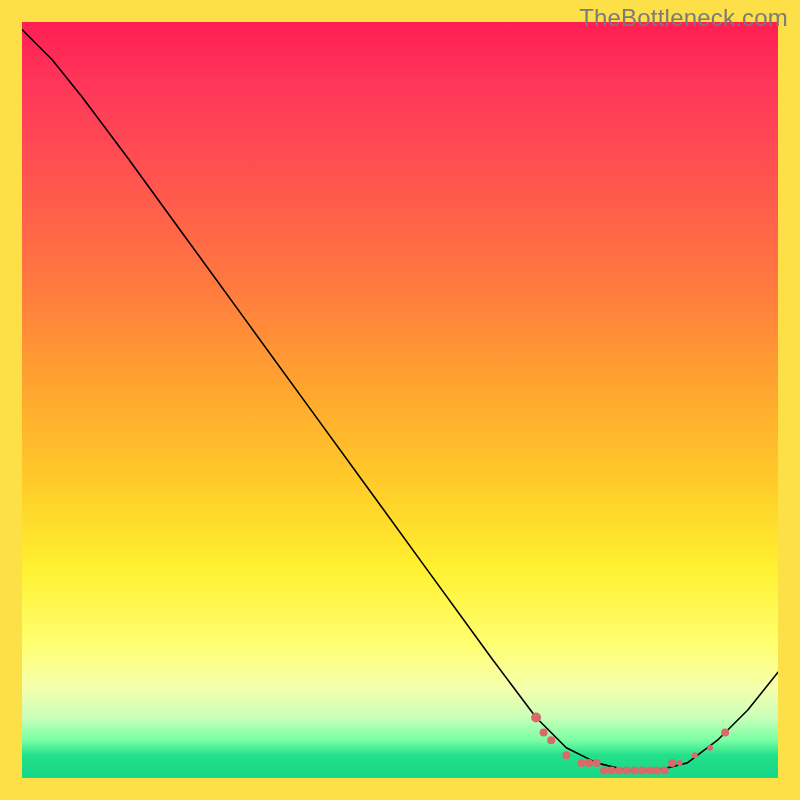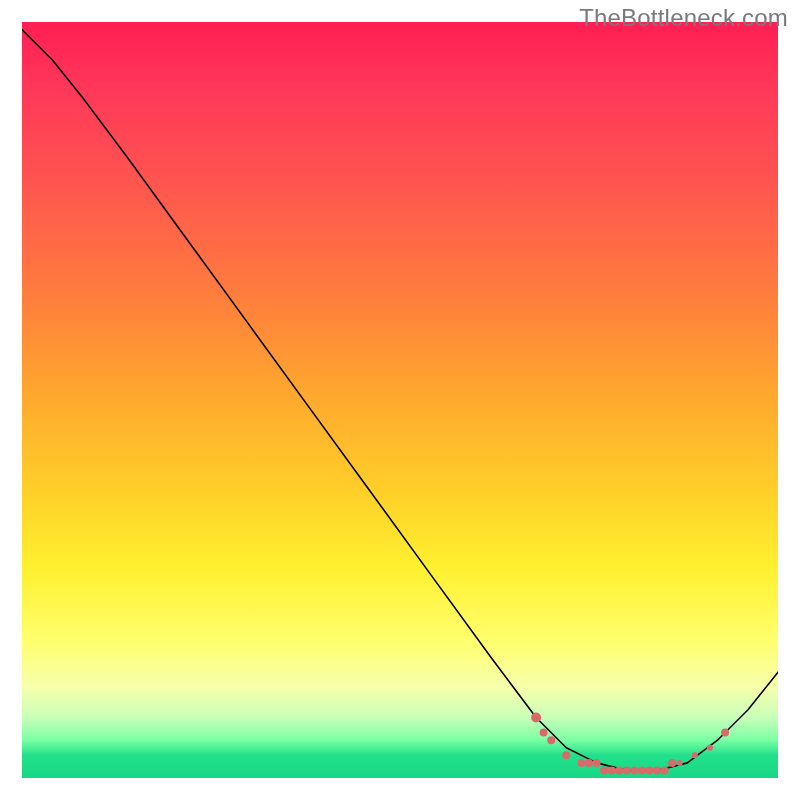--- a/index.html
+++ b/index.html
@@ -8,21 +8,21 @@
     width: 800px;
     height: 800px;
     background: #000;
     overflow: hidden;
     font-family: Arial, Helvetica, sans-serif;
   }
   .frame {
     position: relative;
     width: 800px;
     height: 800px;
-    background: #ffffff;
+    background: #fde047;
   }
   .watermark {
     position: absolute;
     top: 4px;
     right: 12px;
     color: #7a7a7a;
     font-size: 24px;
     font-weight: 500;
     letter-spacing: 0.2px;
     z-index: 30;

